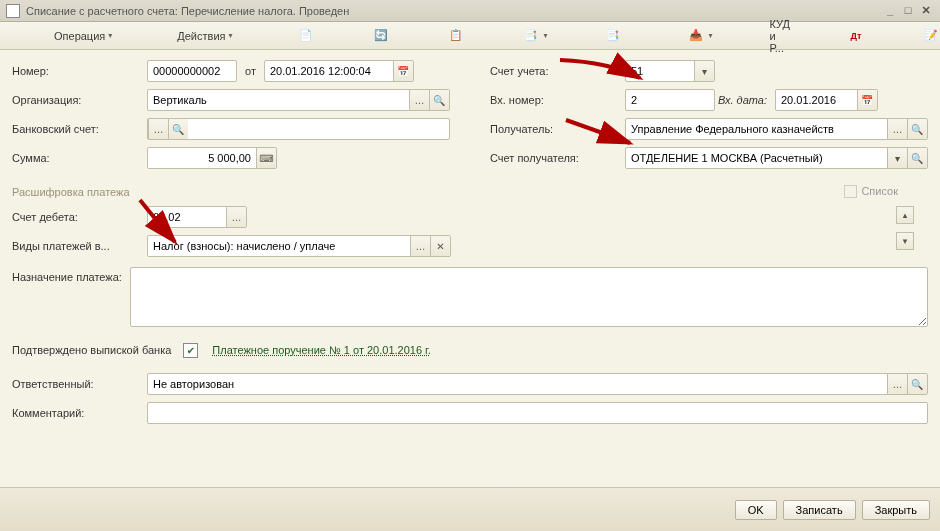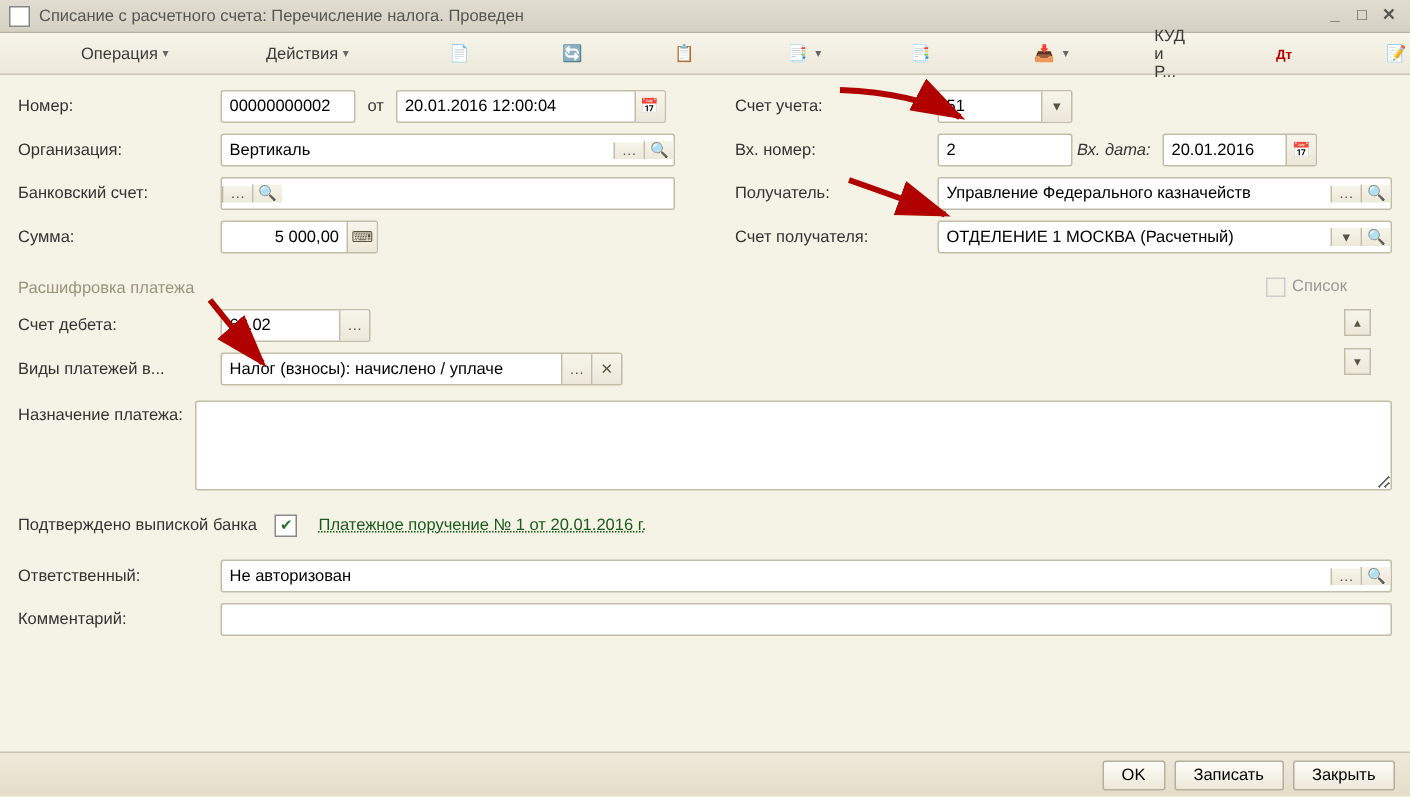--- a/index.html
+++ b/index.html
@@ -85,32 +85,32 @@
     color: #5a5540;
   }
   .section-title {
     color: #9a947a;
     margin: 10px 0 8px 0;
     font-size: 11px;
   }
   .underline-red { border-bottom: 3px solid #b00000; }
   .spisok-lbl { display:flex; align-items:center; gap:4px; color:#999; margin-left: 140px; }
   .spisok-check { width:13px; height:13px; border:1px solid #ccc; background:#f5f2e6; }
-  .fullwidth { flex: 1; align-items: center; }
+  .fullwidth { flex: 1; }
   .multi {
     border: 1px solid #c2bda9; background: #fff; border-radius: 2px;
     min-height: 60px; width: 100%;
   }
   .link { color: #1a5a1a; text-decoration: underline dotted; cursor: pointer; }
   .checkbox { width:15px; height:15px; border:1px solid #888; background:#fff; display:flex; align-items:center; justify-content:center; }
   .checkbox.checked::after { content:"✔"; font-size:10px; color:#2a6e2a; }
   .bottombar {
     position: absolute;
     bottom: 0; left: 0; right: 0;
-    height: 30px;
+    height: 44px;
     background: linear-gradient(#eee9da, #e3ddc9);
     border-top: 1px solid #c9c4b2;
     display:flex; align-items:center; justify-content:flex-end;
     padding: 0 10px; gap: 6px;
   }
   .btn {
     background: linear-gradient(#fdfcf6,#ece8d9);
     border:1px solid #b5b0a0;
     padding: 3px 12px;
     border-radius: 2px;
@@ -187,21 +187,21 @@
 <div class="content">
   <div class="cols">
 
     <div class="col">
       <div class="row">
         <div class="lbl">Номер:</div>
         <div class="field" style="width:90px">
           <input value="00000000002" style="">
         </div>
         <div style="padding:0 8px">от</div>
-        <div class="field" style="width:180px">
+        <div class="field" style="width:150px">
           <input value="20.01.2016 12:00:04" style="">
           <div class="af">📅</div>
         </div>
       </div>
       <div class="row">
         <div class="lbl">Организация:</div>
         <div class="field fullwidth">
           <input value="Вертикаль" style="">
           <div class="af">…</div>
           <div class="af">🔍</div>
@@ -209,21 +209,21 @@
       </div>
       <div class="row">
         <div class="lbl">Банковский счет:</div>
         <div class="field fullwidth">
           <div class="af">…</div>
           <div class="af">🔍</div>
         </div>
       </div>
       <div class="row">
         <div class="lbl">Сумма:</div>
-        <div class="field" style="width:105px">
+        <div class="field" style="width:130px">
           <input style="text-align: right;" value="5 000,00">
           <div class="af">⌨</div>
         </div>
       </div>
     </div>
 
     <div class="col">
       <div class="row">
         <div class="lbl">Счет учета:</div>
         <div class="field" style="width:90px">
@@ -274,21 +274,21 @@
   <div style="position:relative;padding-right:30px">
     <div class="row">
       <div class="lbl">Счет дебета:</div>
       <div class="field" style="width:100px">
         <input class="underline-red" value="68.02" style="">
         <div class="af">…</div>
       </div>
     </div>
     <div class="row">
       <div class="lbl">Виды платежей в...</div>
-      <div class="field" style="width:268px">
+      <div class="field" style="width:304px">
         <input value="Налог (взносы): начислено / уплаче" style="">
         <div class="af">…</div>
         <div class="af">✕</div>
       </div>
     </div>
     <div class="scrollbtn" style="top:0">▴</div>
     <div class="scrollbtn" style="bottom:7px">▾</div>
   </div>
 
   <div class="row" style="align-items:flex-start;margin-top:10px">

